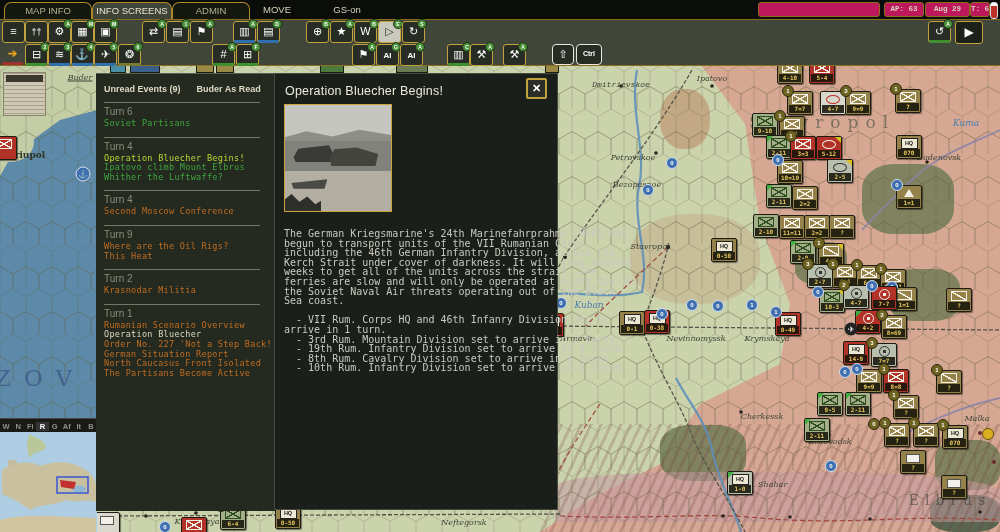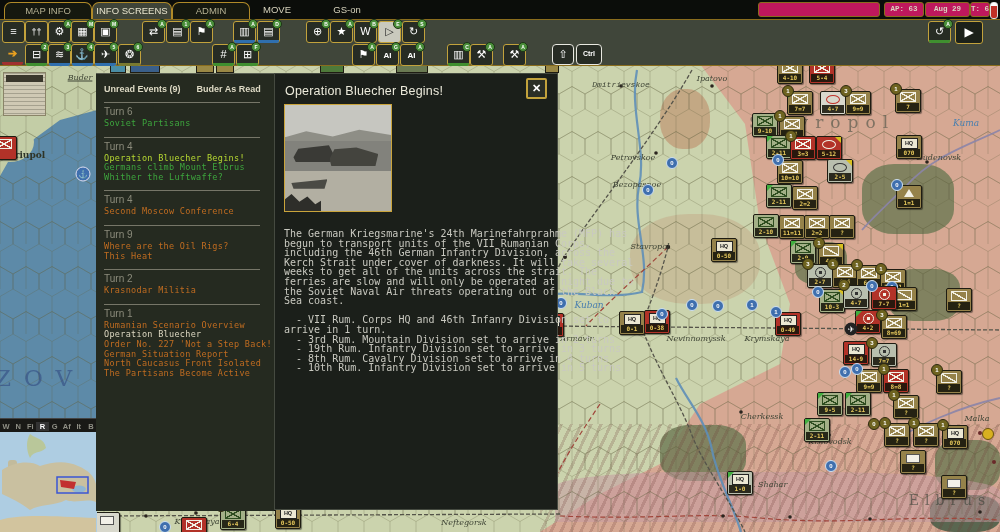--- a/index.html
+++ b/index.html
@@ -678,21 +678,21 @@
     <div id="ev-head">
       <span>Unread Events (9)</span><span id="mark-read">Buder As Read</span>
     </div>
     <div id="ev-groups">
         <div class="ev-sep"></div>
         <div class="ev-turn">Turn 6</div>
         <div class="ev-item c-green">Soviet Partisans</div>
         <div class="ev-sep"></div>
         <div class="ev-turn">Turn 4</div>
         <div class="ev-item c-sel">Operation Bluecher Begins!</div>
-        <div class="ev-item c-green">Germans climb Mount Elbrus</div>
+        <div class="ev-item c-green">Ipatovo climb Mount Elbrus</div>
         <div class="ev-item c-green">Whither the Luftwaffe?</div>
         <div class="ev-sep"></div>
         <div class="ev-turn">Turn 4</div>
         <div class="ev-item c-orange">Second Moscow Conference</div>
         <div class="ev-sep"></div>
         <div class="ev-turn">Turn 9</div>
         <div class="ev-item c-orange">Where are the Oil Rigs?</div>
         <div class="ev-item c-orange">This Heat</div>
         <div class="ev-sep"></div>
         <div class="ev-turn">Turn 2</div>

